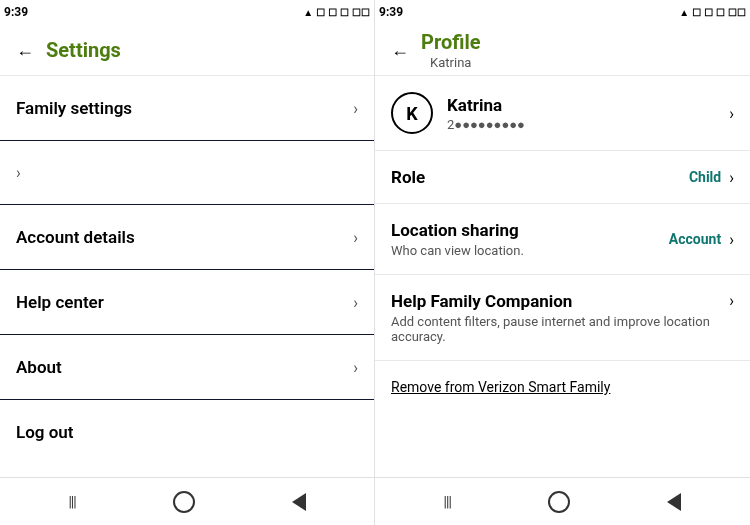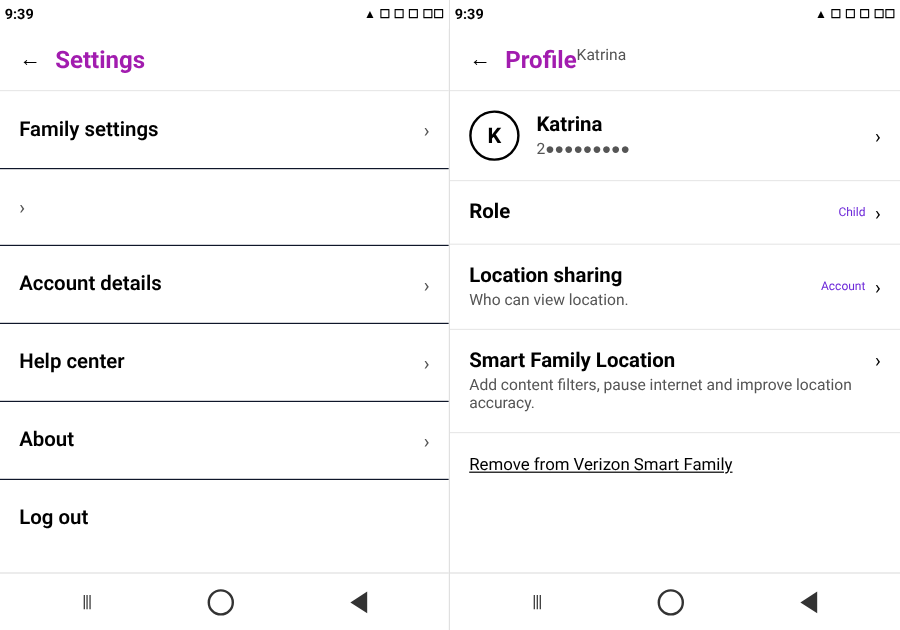--- a/index.html
+++ b/index.html
@@ -56,28 +56,28 @@
     }
     .toolbar .back-icon {
       font-size: 18px;
       margin-right: 12px;
       color: #000;
       cursor: pointer;
     }
     .toolbar .title {
       font-size: 20px;
       font-weight: 700;
-      color: #a21caf;
+      color: #4d7c0f;
     }
     .toolbar .subtitle {
       font-size: 13px;
       color: #555;
       margin-top: 1px;
     }
-    .toolbar .title-group { display: flex; flex-direction: row; }
+    .toolbar .title-group { display: flex; flex-direction: column; align-items: center; }
 
     
     .menu-list {
       flex: 1;
       overflow: hidden;
     }
     .menu-item {
       display: flex;
       align-items: center;
       justify-content: space-between;
@@ -160,21 +160,21 @@
       align-items: center;
       justify-content: space-between;
       padding: 16px 16px;
       border-bottom: 1px solid #e8e8e8;
       cursor: pointer;
     }
     .detail-left { flex: 1; }
     .detail-title { font-size: 17px; font-weight: 700; color: #000; }
     .detail-subtitle { font-size: 13px; color: #555; margin-top: 3px; }
     .detail-right { display: flex; align-items: center; gap: 8px; }
-    .detail-value { font-size: 10px; color: #6d28d9; }
+    .detail-value { font-size: 14px; color: #0f766e; font-weight: bold; }
 
     .remove-link {
       padding: 16px 16px;
       cursor: pointer;
     }
     .remove-link a {
       font-size: 14px;
       color: #000000;
       text-decoration: underline;
     }
@@ -298,21 +298,21 @@
       <div class="detail-subtitle">Who can view location.</div>
     </div>
     <div class="detail-right">
       <span class="detail-value">Account</span>
       <span class="chevron">›</span>
     </div>
   </div>
 
   <div class="smart-family-item">
     <div class="smart-family-left">
-      <div class="detail-title">Smart Family Location</div>
+      <div class="detail-title">Help Family Companion</div>
       <div class="detail-subtitle">Add content filters, pause internet and improve location accuracy.</div>
     </div>
     <div class="detail-right">
       <span class="chevron">›</span>
     </div>
   </div>
 
   <div class="remove-link">
     <a href="#">Remove from Verizon Smart Family</a>
   </div>

